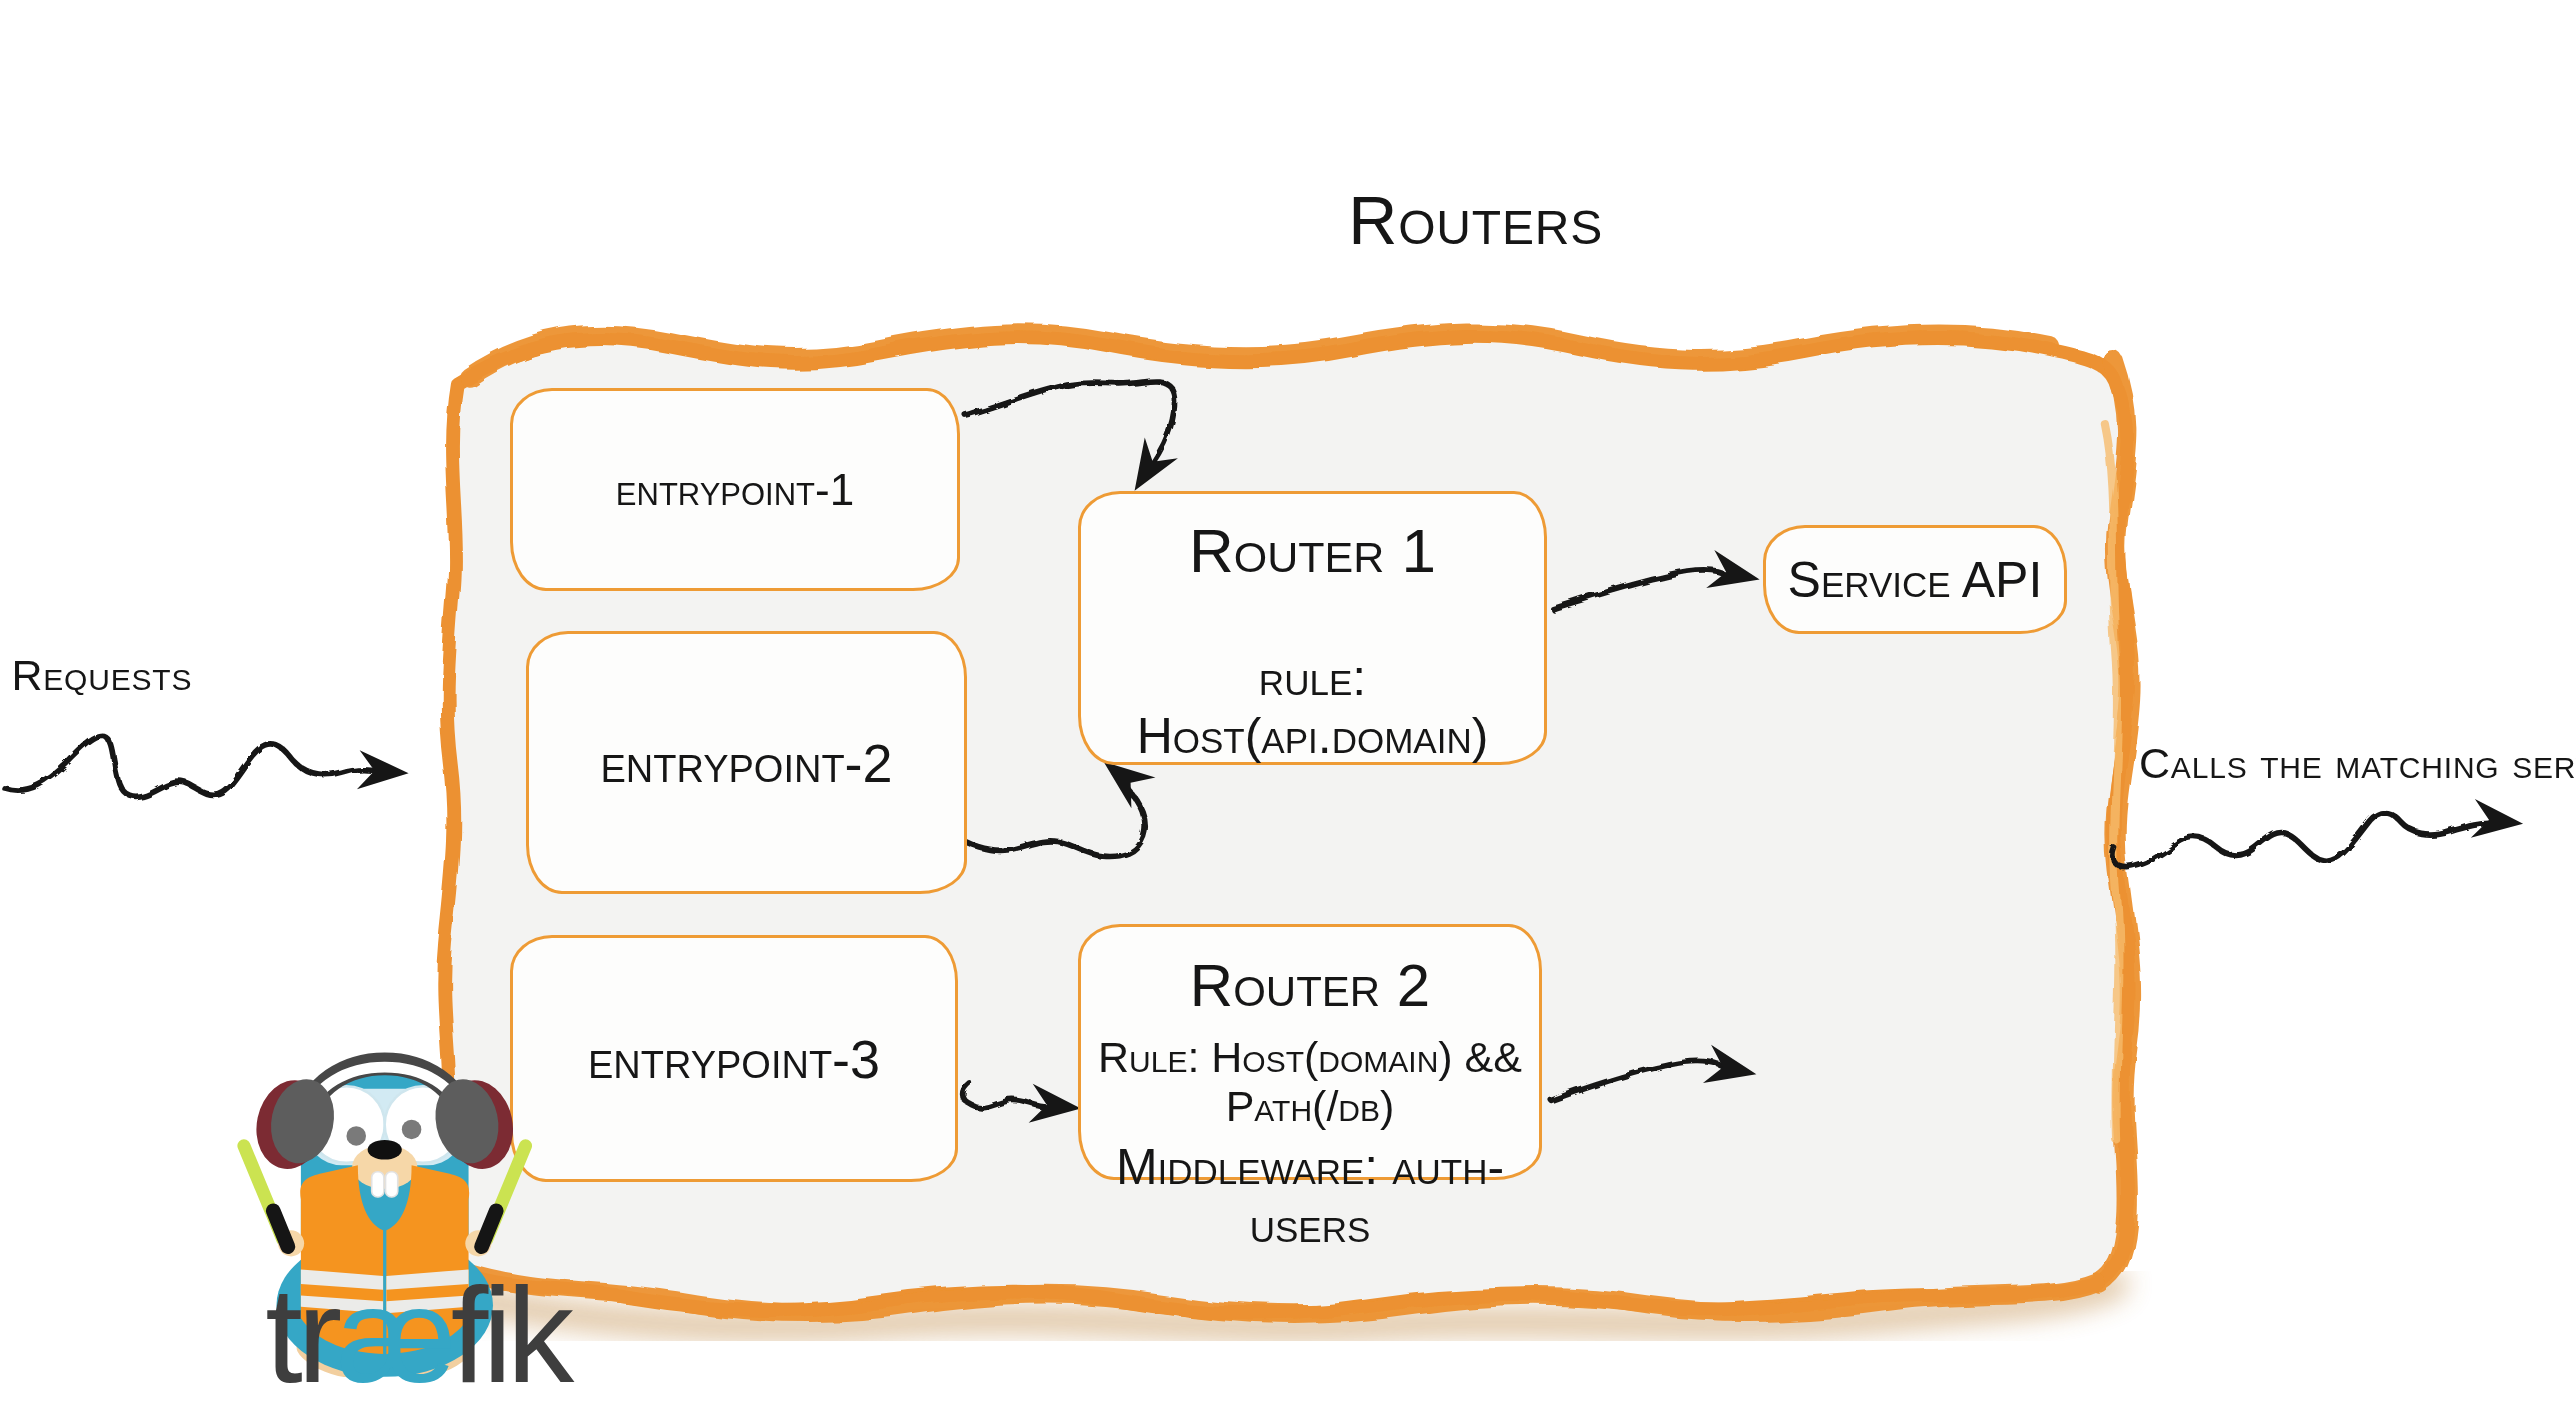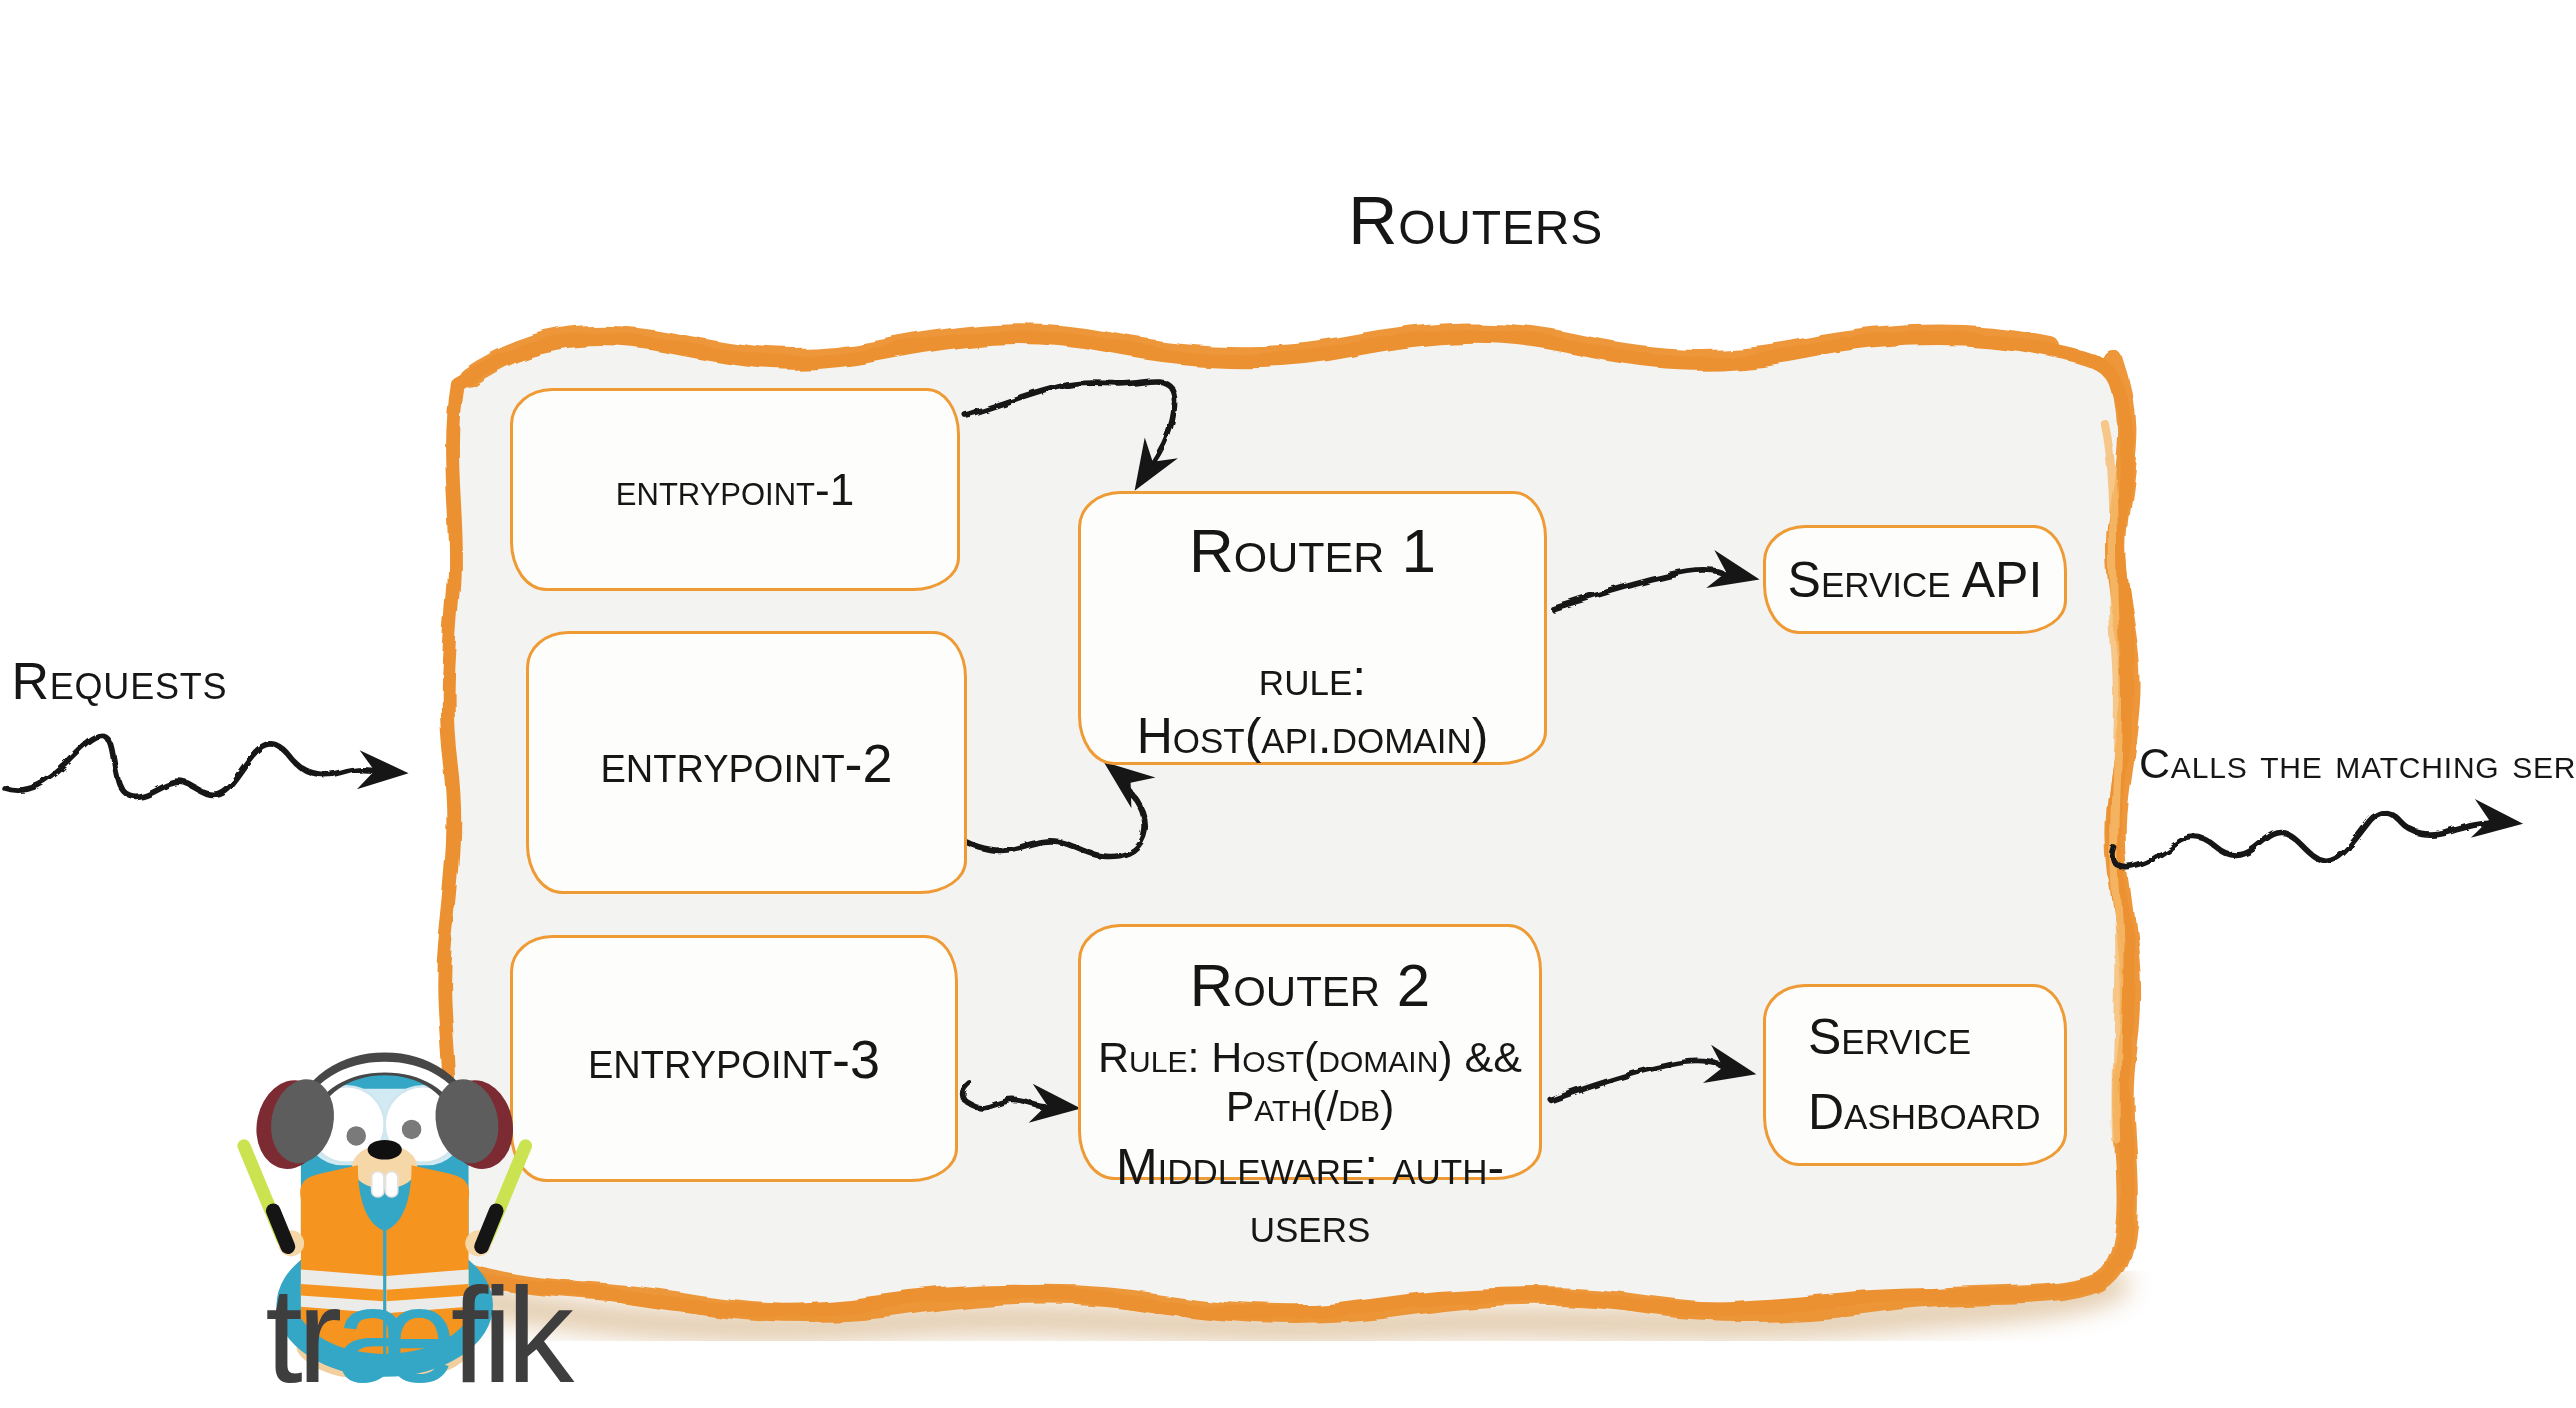--- a/index.html
+++ b/index.html
@@ -7,21 +7,21 @@
     --ink:#161616; --teal:#35A7C6; --vest:#F5941F; --wand:#CBE351; --cream:#F6D7A8;
   }
   *{margin:0;padding:0;box-sizing:border-box}
   html,body{background:#fff}
   body{font-family:"Liberation Sans",sans-serif;color:var(--ink)}
   .stage{position:relative;width:2576px;height:1408px;overflow:hidden;background:#fff}
   svg{display:block}
   #scene{position:absolute;left:0;top:0;z-index:1}
   .lbl{position:absolute;z-index:2;font-variant:small-caps;letter-spacing:0.8px;color:var(--ink);white-space:nowrap}
   .diagram-title{left:952px;top:181px;width:651px;text-align:right;font-size:68px}
-  .requests-label{left:11.4px;top:651px;font-size:52px}
+  .requests-label{left:11.4px;top:651px;font-size:43px}
   .calls-label{left:2139px;top:739px;font-size:43px}
   .node{position:absolute;z-index:2;background:var(--boxfill);border:3.3px solid var(--box-border);
         display:flex;flex-direction:column;align-items:center;justify-content:center;
         font-variant:small-caps;color:var(--ink);text-align:center;
         border-radius:42px 33px 47px 36px / 36px 46px 33px 49px}
   .ep1{left:510px;top:388px;width:450px;height:203px;font-size:44px}
   .ep2{left:526px;top:631px;width:441px;height:263px;font-size:54px}
   .ep3{left:510px;top:935px;width:448px;height:247px;font-size:54px}
   .r1{left:1078px;top:491px;width:469px;height:274px;justify-content:center;padding-top:23px}
   .r1 .t{font-size:62px}
@@ -125,24 +125,20 @@
   </div>
   <div class="node r2">
     <span class="t">Router 2</span>
     <span class="rule">Rule: Host(domain) &amp;&amp; Path(/db)</span>
     <span class="mw">Middleware: auth-users</span>
   </div>
 
   <div class="node s1">
     <span>Service API</span>
   </div>
-  <div class="node s2">
-    <span class="line">Service</span>
-    <span class="line">Dashboard</span>
-  </div>
 
   <svg class="gopher" width="350" height="391" viewBox="0 0 430 480">
 
     <line x1="70" y1="312" x2="22" y2="196" stroke="#CBE351" stroke-width="16" stroke-linecap="round"></line>
     <line x1="320" y1="312" x2="368" y2="196" stroke="#CBE351" stroke-width="16" stroke-linecap="round"></line>
 
     <ellipse cx="128" cy="458" rx="44" ry="17" fill="#F2CF9F" transform="rotate(22 128 458)"></ellipse>
     <ellipse cx="262" cy="458" rx="44" ry="17" fill="#F2CF9F" transform="rotate(-22 262 458)"></ellipse>
 
     <rect x="92" y="88" width="206" height="330" rx="103" fill="#35A7C6"></rect>

